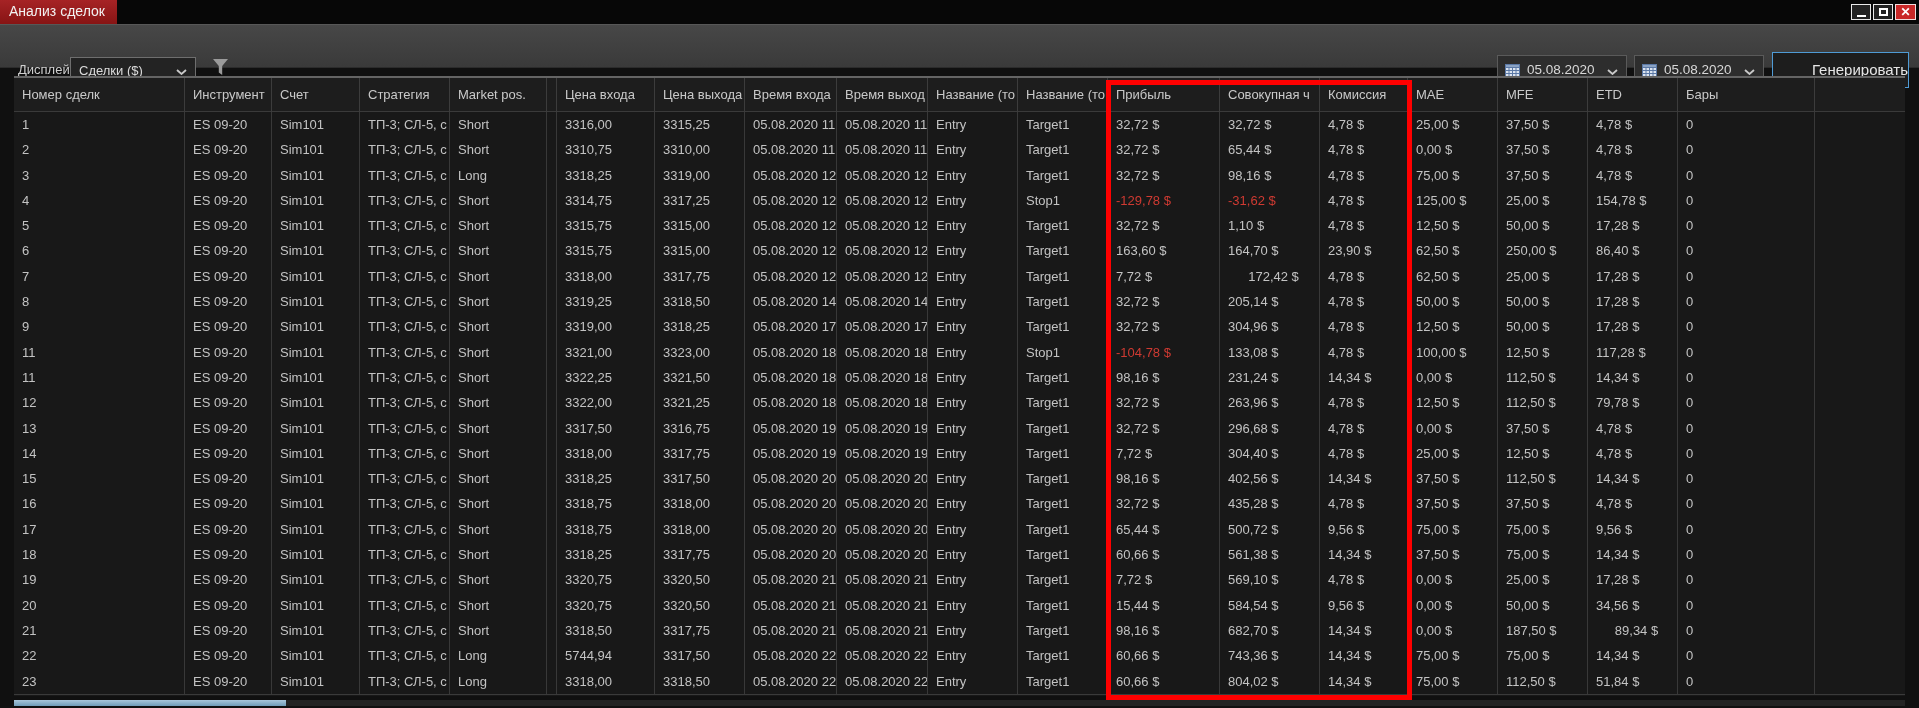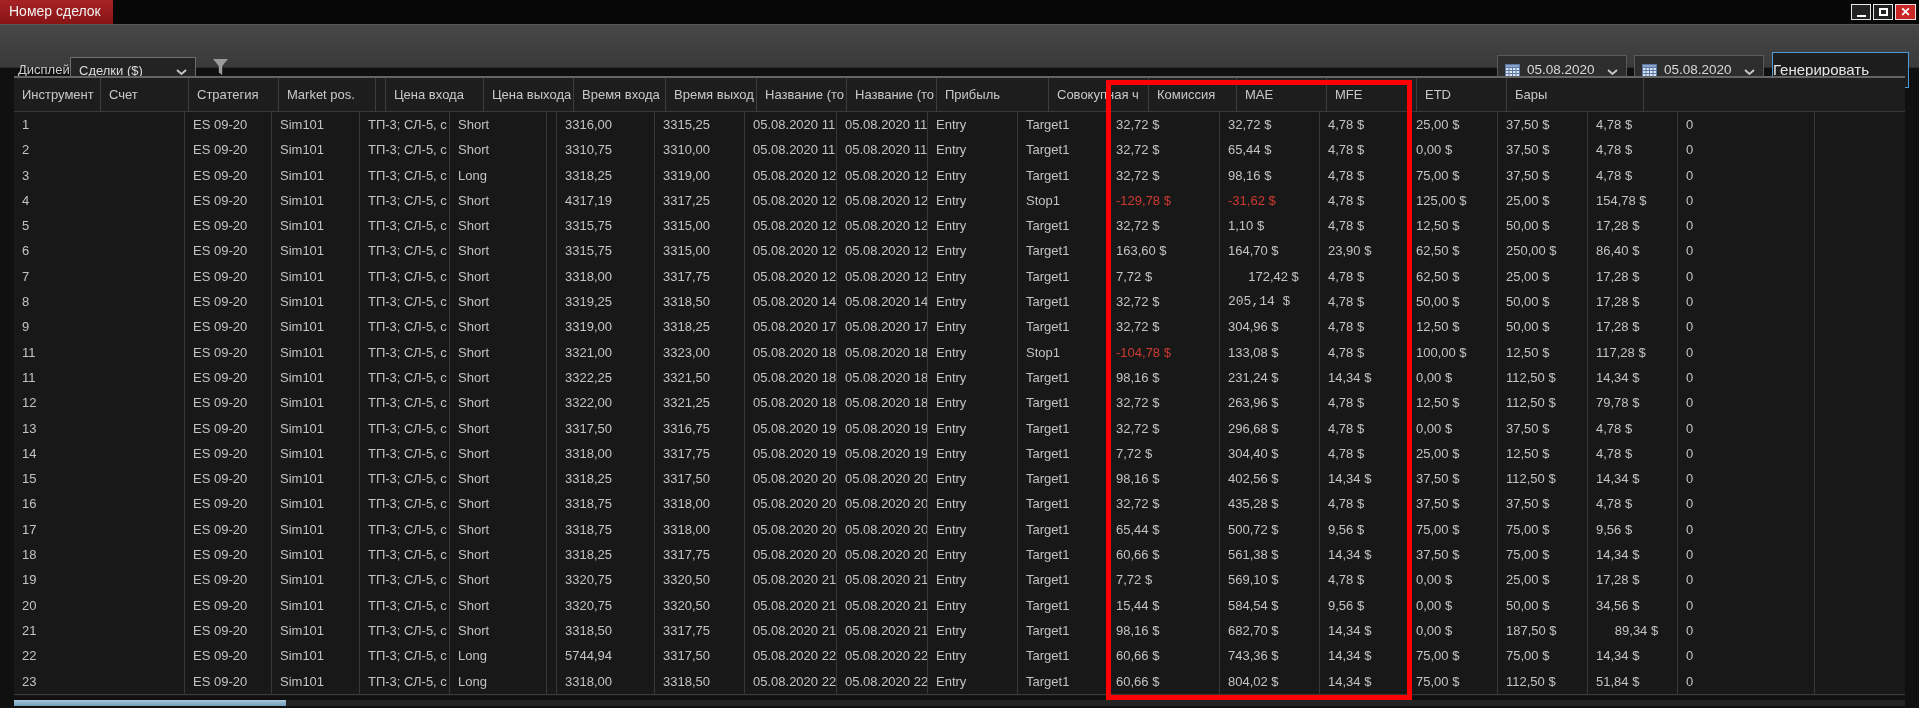--- a/index.html
+++ b/index.html
@@ -32,21 +32,21 @@
   .chev { position:absolute; right:8px; top:11px; }
   #filter-btn { left:212px; top:33px; width:22px; height:24px; cursor:pointer; }
   .datebox { top:30px; width:130px; height:30px; background:#2d2d2d; border:1px solid #5a5a5a;
              color:#d8d8d8; font-size:13.5px; line-height:28px; cursor:pointer; }
   #date-from { left:1497px; } #date-to { left:1634px; }
   .datebox .cal { position:absolute; left:7px; top:7px; }
   .datebox .dtext { position:absolute; left:29px; }
   .datebox .chev { top:13px; }
   #generate-btn { left:1772px; top:27px; width:137px; height:36px; background:#1d1d1d;
                   border:1px solid #4f9bd5; color:#e6e6e6; font-size:15px;
-                  text-align:left; line-height:34px; cursor:pointer; }
+                  text-align:right; line-height:34px; cursor:pointer; }
 
   
   #tablewrap { left:14px; top:76px; width:1891px; height:620px; background:#181818;
                border-top:2px solid #646464; }
   #thead { display:flex; height:34px; background:#1d1d1d; border-bottom:1px solid #3a3a3a; }
   .hcell { height:34px; line-height:33px; color:#c9c9c9; font-size:13px; padding-left:8px;
            border-right:1px solid #3c3c3c; overflow:hidden; white-space:nowrap;
            flex:0 0 auto; cursor:pointer; }
   .trow { display:flex; height:25.3px; cursor:pointer; }
   .cell { height:25.3px; line-height:25.3px; color:#c3c3c3; font-size:13px; padding-left:8px;
@@ -61,21 +61,21 @@
   
   #hscroll-track { left:14px; top:700px; width:1891px; height:6px; background:#232323; }
   #hscroll-thumb { left:0; top:0; width:272px; height:6px;
                    background:linear-gradient(#a8c6da,#6f9cb8); cursor:pointer; }
 </style>
 </head>
 <body>
 
 <div class="abs" id="titlebar">
   <div class="abs" id="title-tab">
-    <span>Номер сделок</span>
+    <span>Анализ сделок</span>
   </div>
   <div class="abs winbtn" id="btn-min">
       <span class="glyph-min"></span>
     </div>
   <div class="abs winbtn" id="btn-max">
       <span class="glyph-max"></span>
     </div>
   <div class="abs winbtn" id="btn-close">
       <span>✕</span>
     </div>
@@ -117,20 +117,21 @@
         <polyline points="1,1 5.5,5 10,1" fill="none" stroke="#c9c9c9" stroke-width="1.8"></polyline>
       </svg>
   </div>
   <div class="abs" id="generate-btn">
     <span>Генерировать</span>
   </div>
 </div>
 
 <div class="abs" id="tablewrap">
   <div id="thead">
+      <div class="hcell" style="width: 171px;">Номер сделк</div>
       <div class="hcell" style="width: 87px;">Инструмент</div>
       <div class="hcell" style="width: 88px;">Счет</div>
       <div class="hcell" style="width: 90px;">Стратегия</div>
       <div class="hcell" style="width: 97px;">Market pos.</div>
       <div class="hcell" style="width: 10px;"></div>
       <div class="hcell" style="width: 98px;">Цена входа</div>
       <div class="hcell" style="width: 90px;">Цена выхода</div>
       <div class="hcell" style="width: 92px;">Время входа</div>
       <div class="hcell" style="width: 91px;">Время выход</div>
       <div class="hcell" style="width: 90px;">Название (то</div>
@@ -207,21 +208,21 @@
         <div class="cell" style="width: 90px;">4,78 $</div>
         <div class="cell" style="width: 137px;">0</div>
       </div>
       <div class="trow">
         <div class="cell" style="width: 171px;">4</div>
         <div class="cell" style="width: 87px;">ES 09-20</div>
         <div class="cell" style="width: 88px;">Sim101</div>
         <div class="cell" style="width: 90px;">ТП-3; СЛ-5, с</div>
         <div class="cell" style="width: 97px;">Short</div>
         <div class="cell" style="width: 10px;"></div>
-        <div class="cell" style="width: 98px;">4317,19</div>
+        <div class="cell" style="width: 98px;">3314,75</div>
         <div class="cell" style="width: 90px;">3317,25</div>
         <div class="cell" style="width: 92px;">05.08.2020 12</div>
         <div class="cell" style="width: 91px;">05.08.2020 12</div>
         <div class="cell" style="width: 90px;">Entry</div>
         <div class="cell" style="width: 90px;">Stop1</div>
         <div class="cell neg" style="width: 112px;">-129,78 $</div>
         <div class="cell neg" style="width: 100px;">-31,62 $</div>
         <div class="cell" style="width: 88px;">4,78 $</div>
         <div class="cell" style="width: 90px;">125,00 $</div>
         <div class="cell" style="width: 90px;">25,00 $</div>
@@ -298,21 +299,21 @@
         <div class="cell" style="width: 90px;">ТП-3; СЛ-5, с</div>
         <div class="cell" style="width: 97px;">Short</div>
         <div class="cell" style="width: 10px;"></div>
         <div class="cell" style="width: 98px;">3319,25</div>
         <div class="cell" style="width: 90px;">3318,50</div>
         <div class="cell" style="width: 92px;">05.08.2020 14</div>
         <div class="cell" style="width: 91px;">05.08.2020 14</div>
         <div class="cell" style="width: 90px;">Entry</div>
         <div class="cell" style="width: 90px;">Target1</div>
         <div class="cell" style="width: 112px;">32,72 $</div>
-        <div class="cell" style="width: 100px; font-family: Liberation Mono, monospace;">205,14 $</div>
+        <div class="cell" style="width: 100px;">205,14 $</div>
         <div class="cell" style="width: 88px;">4,78 $</div>
         <div class="cell" style="width: 90px;">50,00 $</div>
         <div class="cell" style="width: 90px;">50,00 $</div>
         <div class="cell" style="width: 90px;">17,28 $</div>
         <div class="cell" style="width: 137px;">0</div>
       </div>
       <div class="trow">
         <div class="cell" style="width: 171px;">9</div>
         <div class="cell" style="width: 87px;">ES 09-20</div>
         <div class="cell" style="width: 88px;">Sim101</div>

